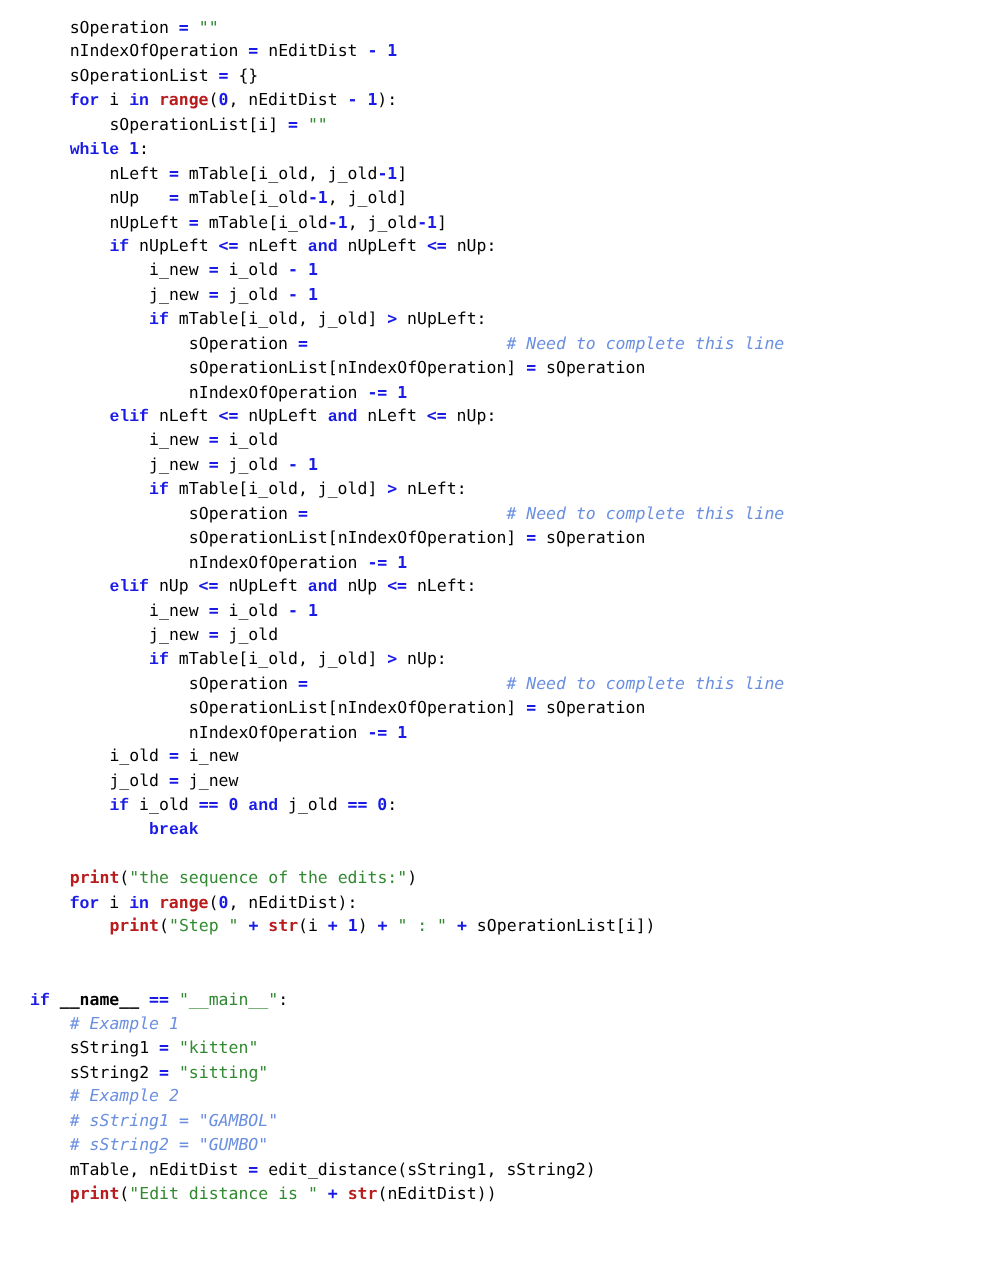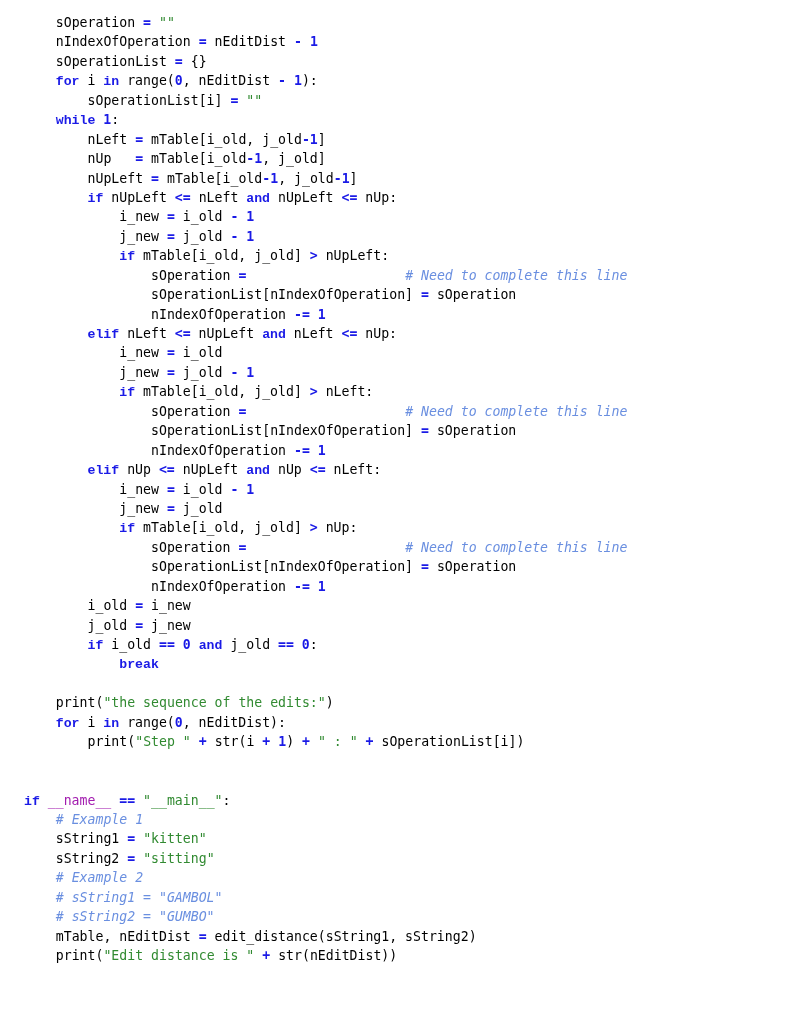--- a/index.html
+++ b/index.html
@@ -30,21 +30,21 @@
     white-space: pre;
   }
   .code-line.blank {
     height: 19.45px;
   }
   
   .t-plain    { color: #000000; }
   .t-kw       { color: #1a1ae6; font-weight: bold; font-family: Liberation Mono, monospace; }
   .t-op       { color: #1a1ae6; font-weight: bold; }
   .t-num      { color: #1a1ae6; font-weight: bold; }
-  .t-builtin  { color: #000000; font-weight: normal; }
-  .t-dunder   { color: #a21caf; font-weight: normal; }
+  .t-builtin  { color: #b91c1c; font-weight: bold; }
+  .t-dunder   { color: #000000; font-weight: bold; }
   .t-str      { color: #318a31; }
   .t-comment  { color: #6a8fe0; font-style: italic; }
 </style>
 </head>
 <body>
 
 <div id="code-listing"><div class="code-line"><span class="t-plain">    sOperation </span><span class="t-op">=</span><span class="t-plain"> </span><span class="t-str">""</span></div><div class="code-line"><span class="t-plain">    nIndexOfOperation </span><span class="t-op">=</span><span class="t-plain"> nEditDist </span><span class="t-op">-</span><span class="t-plain"> </span><span class="t-num">1</span></div><div class="code-line"><span class="t-plain">    sOperationList </span><span class="t-op">=</span><span class="t-plain"> {}</span></div><div class="code-line"><span class="t-plain">    </span><span class="t-kw">for</span><span class="t-plain"> i </span><span class="t-kw">in</span><span class="t-plain"> </span><span class="t-builtin">range</span><span class="t-plain">(</span><span class="t-num">0</span><span class="t-plain">, nEditDist </span><span class="t-op">-</span><span class="t-plain"> </span><span class="t-num">1</span><span class="t-plain">):</span></div><div class="code-line"><span class="t-plain">        sOperationList[i] </span><span class="t-op">=</span><span class="t-plain"> </span><span class="t-str">""</span></div><div class="code-line"><span class="t-plain">    </span><span class="t-kw">while</span><span class="t-plain"> </span><span class="t-num">1</span><span class="t-plain">:</span></div><div class="code-line"><span class="t-plain">        nLeft </span><span class="t-op">=</span><span class="t-plain"> mTable[i_old, j_old</span><span class="t-op">-</span><span class="t-num">1</span><span class="t-plain">]</span></div><div class="code-line"><span class="t-plain">        nUp   </span><span class="t-op">=</span><span class="t-plain"> mTable[i_old</span><span class="t-op">-</span><span class="t-num">1</span><span class="t-plain">, j_old]</span></div><div class="code-line"><span class="t-plain">        nUpLeft </span><span class="t-op">=</span><span class="t-plain"> mTable[i_old</span><span class="t-op">-</span><span class="t-num">1</span><span class="t-plain">, j_old</span><span class="t-op">-</span><span class="t-num">1</span><span class="t-plain">]</span></div><div class="code-line"><span class="t-plain">        </span><span class="t-kw">if</span><span class="t-plain"> nUpLeft </span><span class="t-op">&lt;=</span><span class="t-plain"> nLeft </span><span class="t-kw">and</span><span class="t-plain"> nUpLeft </span><span class="t-op">&lt;=</span><span class="t-plain"> nUp:</span></div><div class="code-line"><span class="t-plain">            i_new </span><span class="t-op">=</span><span class="t-plain"> i_old </span><span class="t-op">-</span><span class="t-plain"> </span><span class="t-num">1</span></div><div class="code-line"><span class="t-plain">            j_new </span><span class="t-op">=</span><span class="t-plain"> j_old </span><span class="t-op">-</span><span class="t-plain"> </span><span class="t-num">1</span></div><div class="code-line"><span class="t-plain">            </span><span class="t-kw">if</span><span class="t-plain"> mTable[i_old, j_old] </span><span class="t-op">&gt;</span><span class="t-plain"> nUpLeft:</span></div><div class="code-line"><span class="t-plain">                sOperation </span><span class="t-op">=</span><span class="t-plain">                    </span><span class="t-comment"># Need to complete this line</span></div><div class="code-line"><span class="t-plain">                sOperationList[nIndexOfOperation] </span><span class="t-op">=</span><span class="t-plain"> sOperation</span></div><div class="code-line"><span class="t-plain">                nIndexOfOperation </span><span class="t-op">-=</span><span class="t-plain"> </span><span class="t-num">1</span></div><div class="code-line"><span class="t-plain">        </span><span class="t-kw">elif</span><span class="t-plain"> nLeft </span><span class="t-op">&lt;=</span><span class="t-plain"> nUpLeft </span><span class="t-kw">and</span><span class="t-plain"> nLeft </span><span class="t-op">&lt;=</span><span class="t-plain"> nUp:</span></div><div class="code-line"><span class="t-plain">            i_new </span><span class="t-op">=</span><span class="t-plain"> i_old</span></div><div class="code-line"><span class="t-plain">            j_new </span><span class="t-op">=</span><span class="t-plain"> j_old </span><span class="t-op">-</span><span class="t-plain"> </span><span class="t-num">1</span></div><div class="code-line"><span class="t-plain">            </span><span class="t-kw">if</span><span class="t-plain"> mTable[i_old, j_old] </span><span class="t-op">&gt;</span><span class="t-plain"> nLeft:</span></div><div class="code-line"><span class="t-plain">                sOperation </span><span class="t-op">=</span><span class="t-plain">                    </span><span class="t-comment"># Need to complete this line</span></div><div class="code-line"><span class="t-plain">                sOperationList[nIndexOfOperation] </span><span class="t-op">=</span><span class="t-plain"> sOperation</span></div><div class="code-line"><span class="t-plain">                nIndexOfOperation </span><span class="t-op">-=</span><span class="t-plain"> </span><span class="t-num">1</span></div><div class="code-line"><span class="t-plain">        </span><span class="t-kw">elif</span><span class="t-plain"> nUp </span><span class="t-op">&lt;=</span><span class="t-plain"> nUpLeft </span><span class="t-kw">and</span><span class="t-plain"> nUp </span><span class="t-op">&lt;=</span><span class="t-plain"> nLeft:</span></div><div class="code-line"><span class="t-plain">            i_new </span><span class="t-op">=</span><span class="t-plain"> i_old </span><span class="t-op">-</span><span class="t-plain"> </span><span class="t-num">1</span></div><div class="code-line"><span class="t-plain">            j_new </span><span class="t-op">=</span><span class="t-plain"> j_old</span></div><div class="code-line"><span class="t-plain">            </span><span class="t-kw">if</span><span class="t-plain"> mTable[i_old, j_old] </span><span class="t-op">&gt;</span><span class="t-plain"> nUp:</span></div><div class="code-line"><span class="t-plain">                sOperation </span><span class="t-op">=</span><span class="t-plain">                    </span><span class="t-comment"># Need to complete this line</span></div><div class="code-line"><span class="t-plain">                sOperationList[nIndexOfOperation] </span><span class="t-op">=</span><span class="t-plain"> sOperation</span></div><div class="code-line"><span class="t-plain">                nIndexOfOperation </span><span class="t-op">-=</span><span class="t-plain"> </span><span class="t-num">1</span></div><div class="code-line"><span class="t-plain">        i_old </span><span class="t-op">=</span><span class="t-plain"> i_new</span></div><div class="code-line"><span class="t-plain">        j_old </span><span class="t-op">=</span><span class="t-plain"> j_new</span></div><div class="code-line"><span class="t-plain">        </span><span class="t-kw">if</span><span class="t-plain"> i_old </span><span class="t-op">==</span><span class="t-plain"> </span><span class="t-num">0</span><span class="t-plain"> </span><span class="t-kw">and</span><span class="t-plain"> j_old </span><span class="t-op">==</span><span class="t-plain"> </span><span class="t-num">0</span><span class="t-plain">:</span></div><div class="code-line"><span class="t-plain">            </span><span class="t-kw">break</span></div><div class="code-line blank">&nbsp;</div><div class="code-line"><span class="t-plain">    </span><span class="t-builtin">print</span><span class="t-plain">(</span><span class="t-str">"the sequence of the edits:"</span><span class="t-plain">)</span></div><div class="code-line"><span class="t-plain">    </span><span class="t-kw">for</span><span class="t-plain"> i </span><span class="t-kw">in</span><span class="t-plain"> </span><span class="t-builtin">range</span><span class="t-plain">(</span><span class="t-num">0</span><span class="t-plain">, nEditDist):</span></div><div class="code-line"><span class="t-plain">        </span><span class="t-builtin">print</span><span class="t-plain">(</span><span class="t-str">"Step "</span><span class="t-plain"> </span><span class="t-op">+</span><span class="t-plain"> </span><span class="t-builtin">str</span><span class="t-plain">(i </span><span class="t-op">+</span><span class="t-plain"> </span><span class="t-num">1</span><span class="t-plain">) </span><span class="t-op">+</span><span class="t-plain"> </span><span class="t-str">" : "</span><span class="t-plain"> </span><span class="t-op">+</span><span class="t-plain"> sOperationList[i])</span></div><div class="code-line blank">&nbsp;</div><div class="code-line blank">&nbsp;</div><div class="code-line"><span class="t-kw">if</span><span class="t-plain"> </span><span class="t-dunder">__name__</span><span class="t-plain"> </span><span class="t-op">==</span><span class="t-plain"> </span><span class="t-str">"__main__"</span><span class="t-plain">:</span></div><div class="code-line"><span class="t-plain">    </span><span class="t-comment"># Example 1</span></div><div class="code-line"><span class="t-plain">    sString1 </span><span class="t-op">=</span><span class="t-plain"> </span><span class="t-str">"kitten"</span></div><div class="code-line"><span class="t-plain">    sString2 </span><span class="t-op">=</span><span class="t-plain"> </span><span class="t-str">"sitting"</span></div><div class="code-line"><span class="t-plain">    </span><span class="t-comment"># Example 2</span></div><div class="code-line"><span class="t-plain">    </span><span class="t-comment"># sString1 = "GAMBOL"</span></div><div class="code-line"><span class="t-plain">    </span><span class="t-comment"># sString2 = "GUMBO"</span></div><div class="code-line"><span class="t-plain">    mTable, nEditDist </span><span class="t-op">=</span><span class="t-plain"> edit_distance(sString1, sString2)</span></div><div class="code-line"><span class="t-plain">    </span><span class="t-builtin">print</span><span class="t-plain">(</span><span class="t-str">"Edit distance is "</span><span class="t-plain"> </span><span class="t-op">+</span><span class="t-plain"> </span><span class="t-builtin">str</span><span class="t-plain">(nEditDist))</span></div></div>
 
 </body></html>

